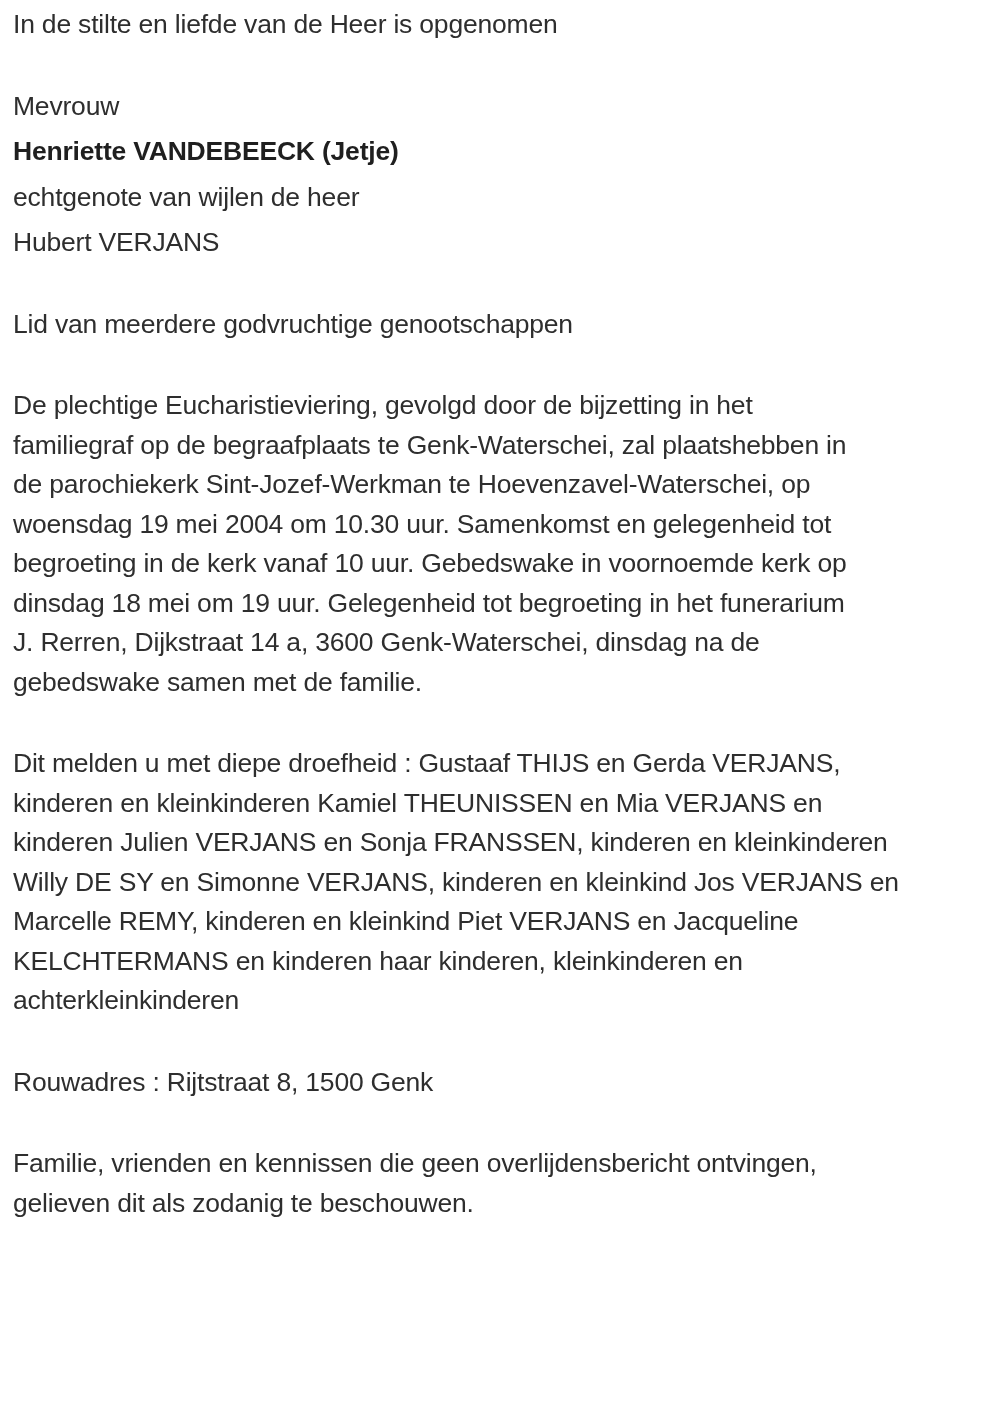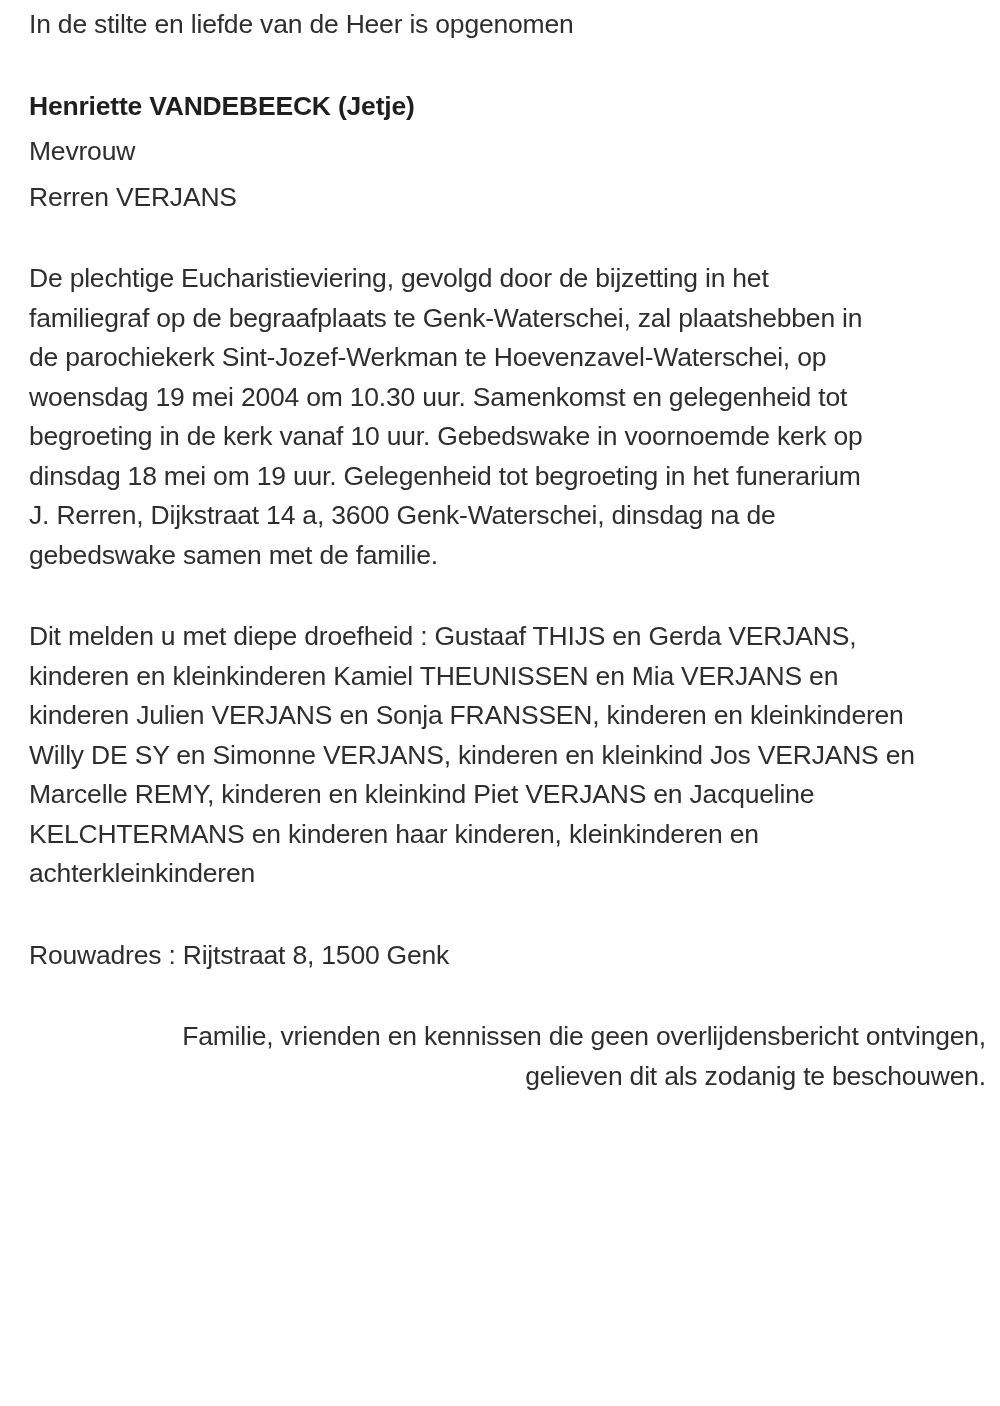--- a/index.html
+++ b/index.html
@@ -11,52 +11,53 @@
     width: 1000px;
     min-height: 1406px;
     box-sizing: border-box;
     padding: 5px 14px 20px 13px;
     font-family: "Liberation Sans", "DejaVu Sans", sans-serif;
   }
   main[data-name="obituary-document"] {
     width: 100%;
   }
   p.line {
-    margin: 0 0 42px 16px;
+    margin: 0 0 42px 0;
     font-size: 26.5px;
     line-height: 39.5px;
     letter-spacing: -0.2px;
     color: #2e2e2e;
     white-space: pre-line; 
   }
   p.line.tight {
     margin-bottom: 6px;
   }
   p.line.deceased-name {
     font-weight: 700;
     color: #1f1f1f;
   }
   p.line.last {
     margin-bottom: 0;
-    text-align: right;
   }
 </style>
 </head>
 <body>
 
 <main data-name="obituary-document">
   <p class="line" data-name="opening-line">In de stilte en liefde van de Heer is opgenomen</p>
 
+  <p class="line tight" data-name="salutation">Mevrouw</p>
+
   <p class="line tight deceased-name" data-name="deceased-name">Henriette VANDEBEECK (Jetje)</p>
 
-  <p class="line tight" data-name="salutation">Mevrouw</p>
+  <p class="line tight" data-name="spouse-intro">echtgenote van wijlen de heer</p>
 
+  <p class="line" data-name="spouse-name">Hubert VERJANS</p>
 
-  <p class="line" data-name="spouse-name">Rerren VERJANS</p>
-
+  <p class="line" data-name="membership-line">Lid van meerdere godvruchtige genootschappen</p>
 
 
   <p class="line" data-name="service-paragraph">De plechtige Eucharistieviering, gevolgd door de bijzetting in het
 familiegraf op de begraafplaats te Genk-Waterschei, zal plaatshebben in
 de parochiekerk Sint-Jozef-Werkman te Hoevenzavel-Waterschei, op
 woensdag 19 mei 2004 om 10.30 uur. Samenkomst en gelegenheid tot
 begroeting in de kerk vanaf 10 uur. Gebedswake in voornoemde kerk op
 dinsdag 18 mei om 19 uur. Gelegenheid tot begroeting in het funerarium
 J. Rerren, Dijkstraat 14 a, 3600 Genk-Waterschei, dinsdag na de
 gebedswake samen met de familie.</p>

